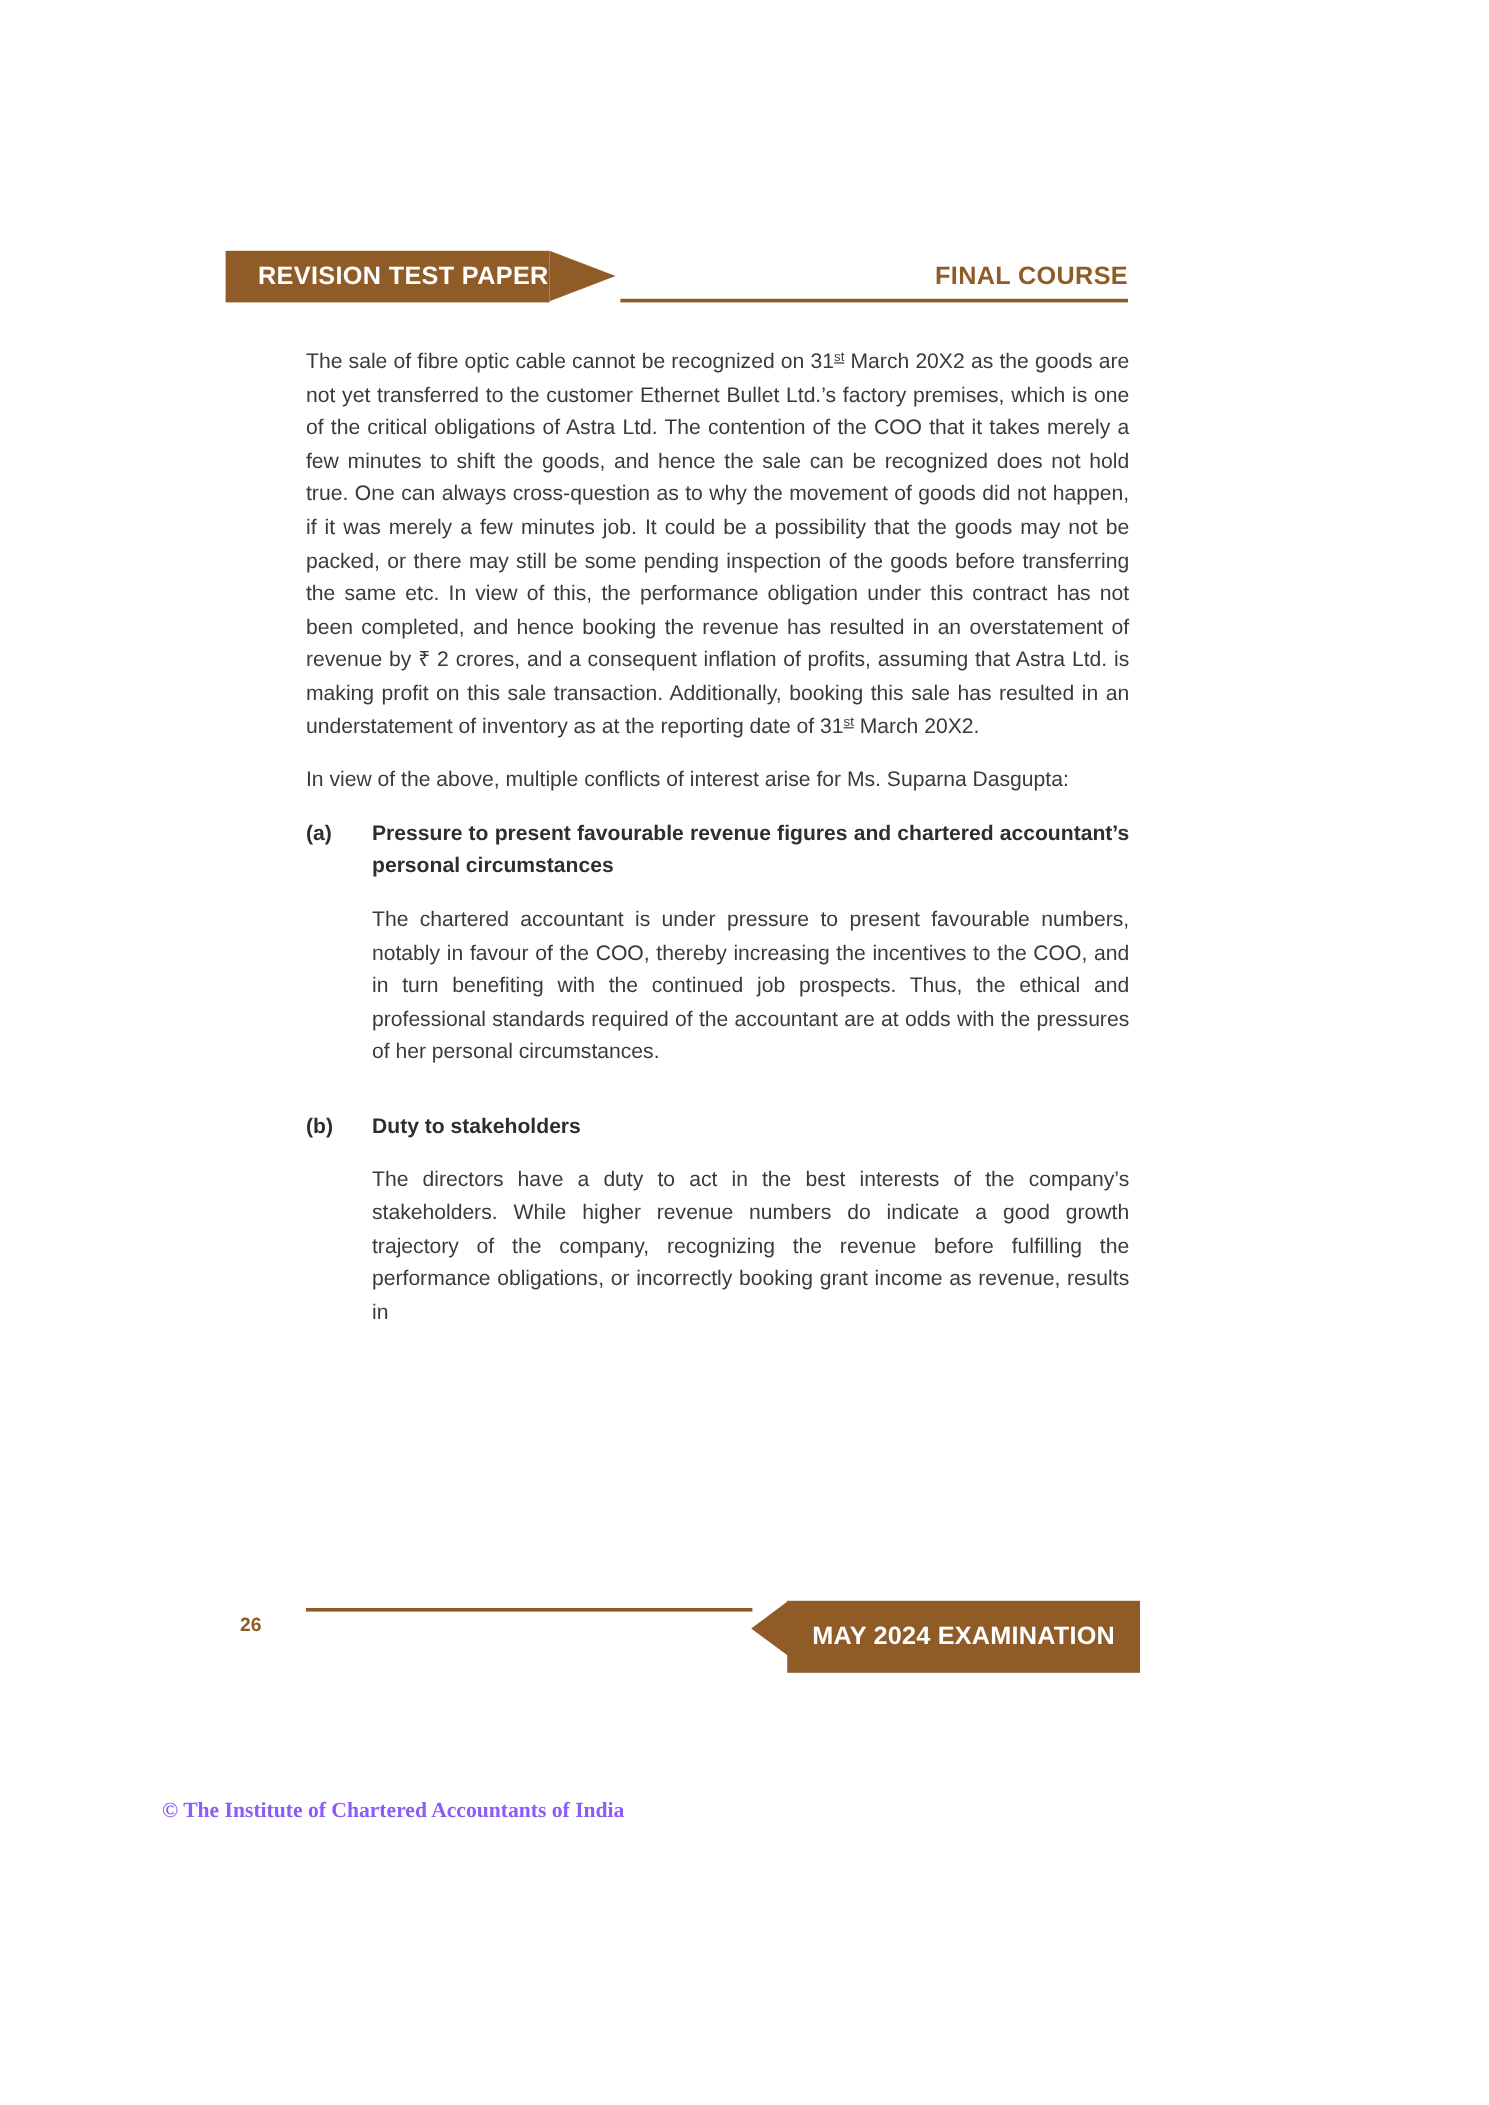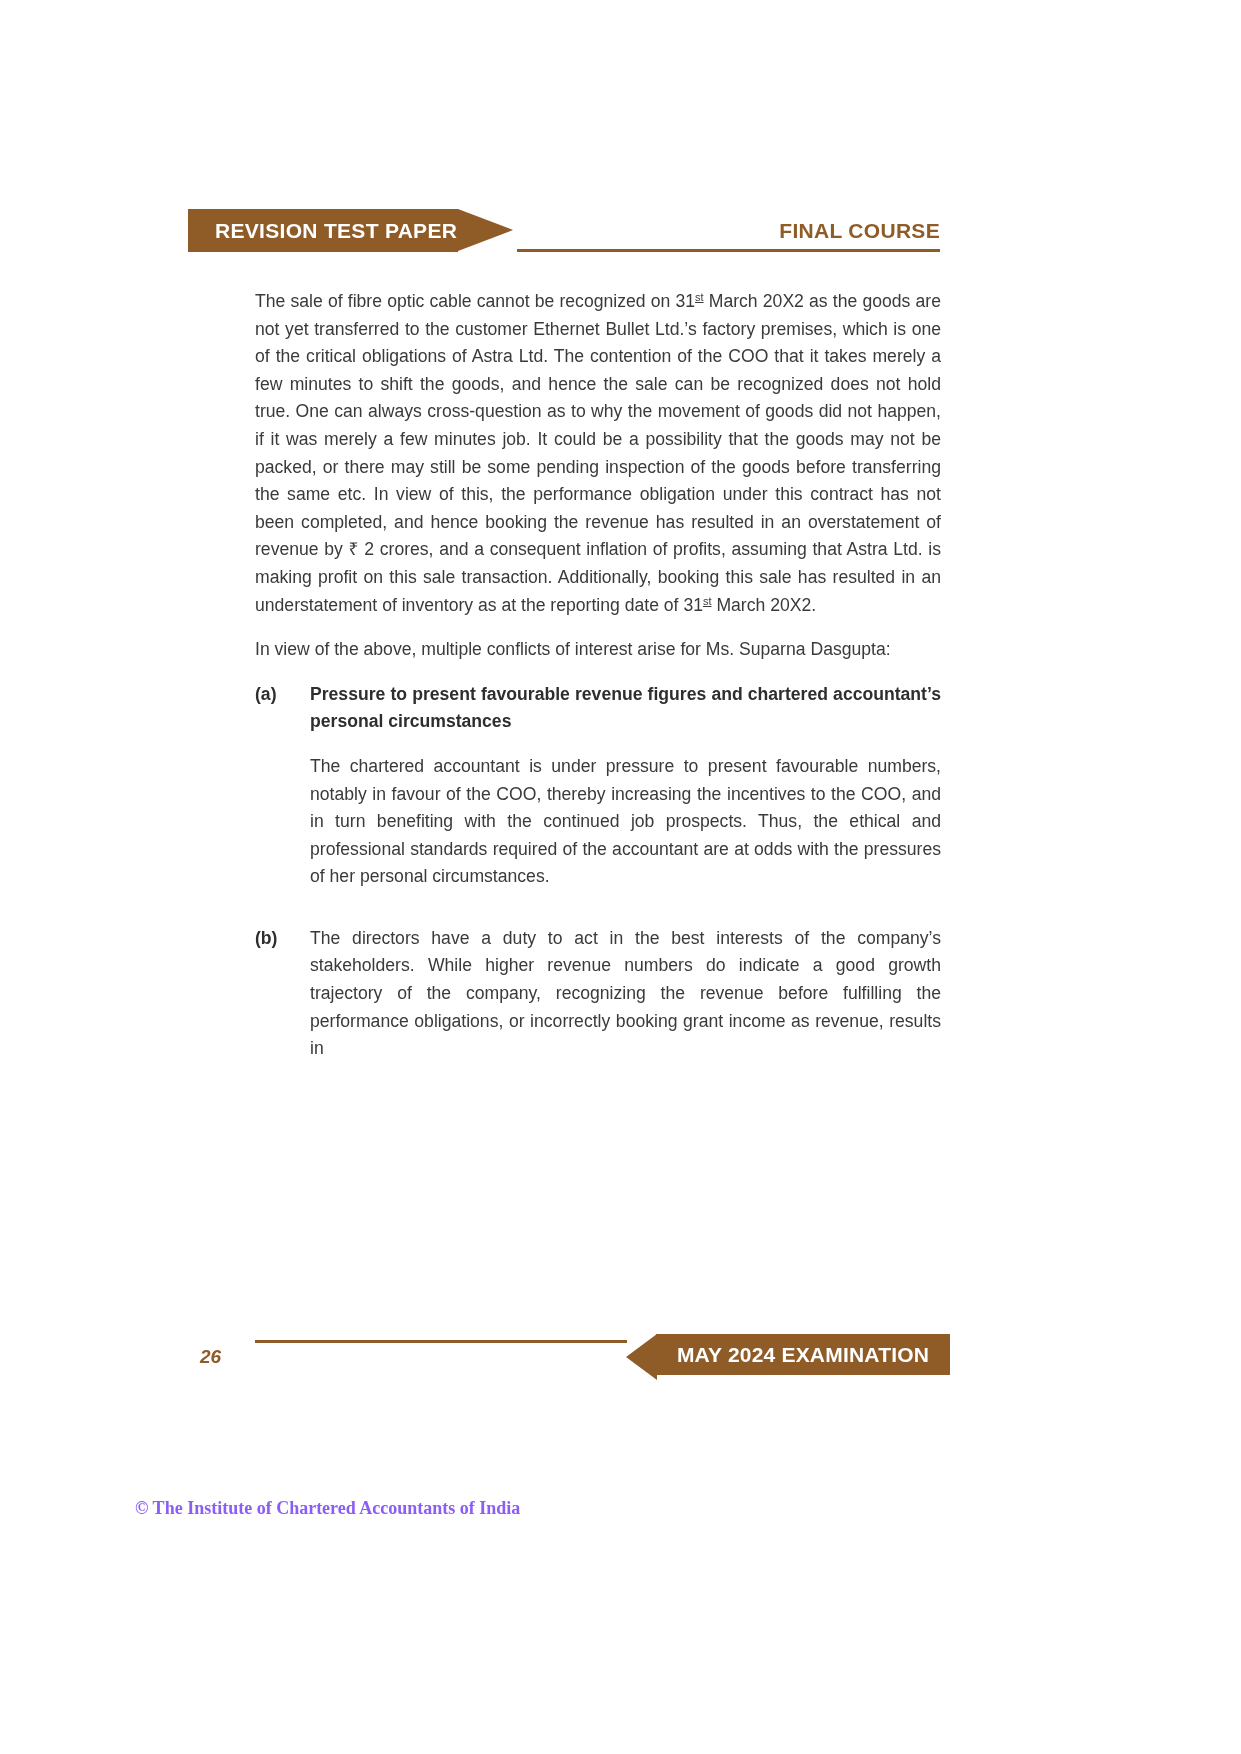--- a/index.html
+++ b/index.html
@@ -96,41 +96,40 @@
     margin: 0 0 12px 0;
   }
   .item-text { margin: 0; }
 
   
   .page-num {
     position: absolute;
     left: 200px; top: 1346px;
     color: var(--brown);
     font-weight: 700;
-    font-size: 19px;
-    font-style: italic;
+    font-size: 16px;
   }
   .ftr-rule {
     position: absolute;
     left: 255px; top: 1340px;
     width: 372px; height: 3px;
     background: var(--brown);
   }
   .ftr-arrow {
     position: absolute;
     left: 626px; top: 1334px;
     width: 0; height: 0;
     border-top: 23px solid transparent;
     border-bottom: 23px solid transparent;
     border-right: 31px solid var(--brown);
   }
   .ftr-banner {
     position: absolute;
     left: 656px; top: 1334px;
-    width: 294px; height: 41px;
+    width: 294px; height: 60px;
     background: var(--brown);
     display: flex; align-items: center; justify-content: center;
   }
   .ftr-banner-text {
     color: #ffffff;
     font-weight: 700;
     font-size: 21px;
     letter-spacing: .2px;
     white-space: nowrap;
   }
@@ -165,20 +164,21 @@
       <div class="marker">(a)</div>
       <div class="item-body">
         <p class="item-heading">Pressure to present favourable revenue figures and chartered accountant’s personal circumstances</p>
         <p class="item-text">The chartered accountant is under pressure to present favourable numbers, notably in favour of the COO, thereby increasing the incentives to the COO, and in turn benefiting with the continued job prospects. Thus, the ethical and professional standards required of the accountant are at odds with the pressures of her personal circumstances.</p>
       </div>
     </div>
 
     <div class="list-item">
       <div class="marker">(b)</div>
       <div class="item-body">
+        <p class="item-heading">Duty to stakeholders</p>
         <p class="item-text">The directors have a duty to act in the best interests of the company’s stakeholders. While higher revenue numbers do indicate a good growth trajectory of the company, recognizing the revenue before fulfilling the performance obligations, or incorrectly booking grant income as revenue, results in</p>
       </div>
     </div>
   </div>
 
   <div class="page-num">26</div>
   <div class="ftr-rule"></div>
   <div class="ftr-arrow"></div>
   <div class="ftr-banner">
     <span class="ftr-banner-text">MAY 2024 EXAMINATION</span>

